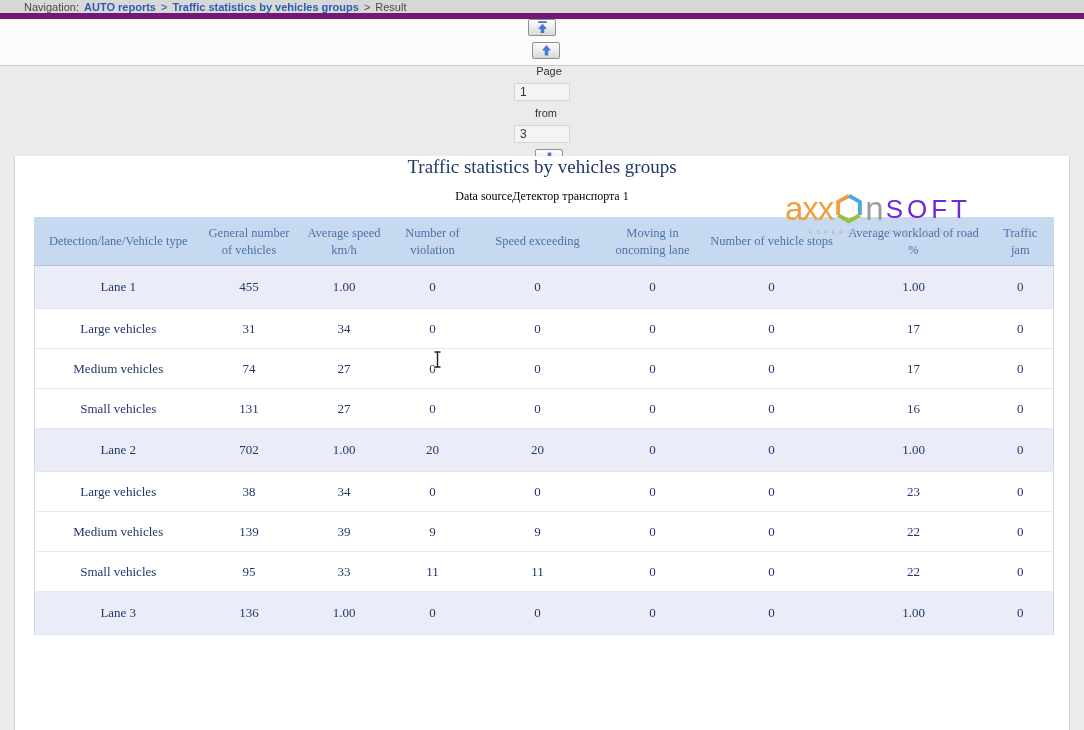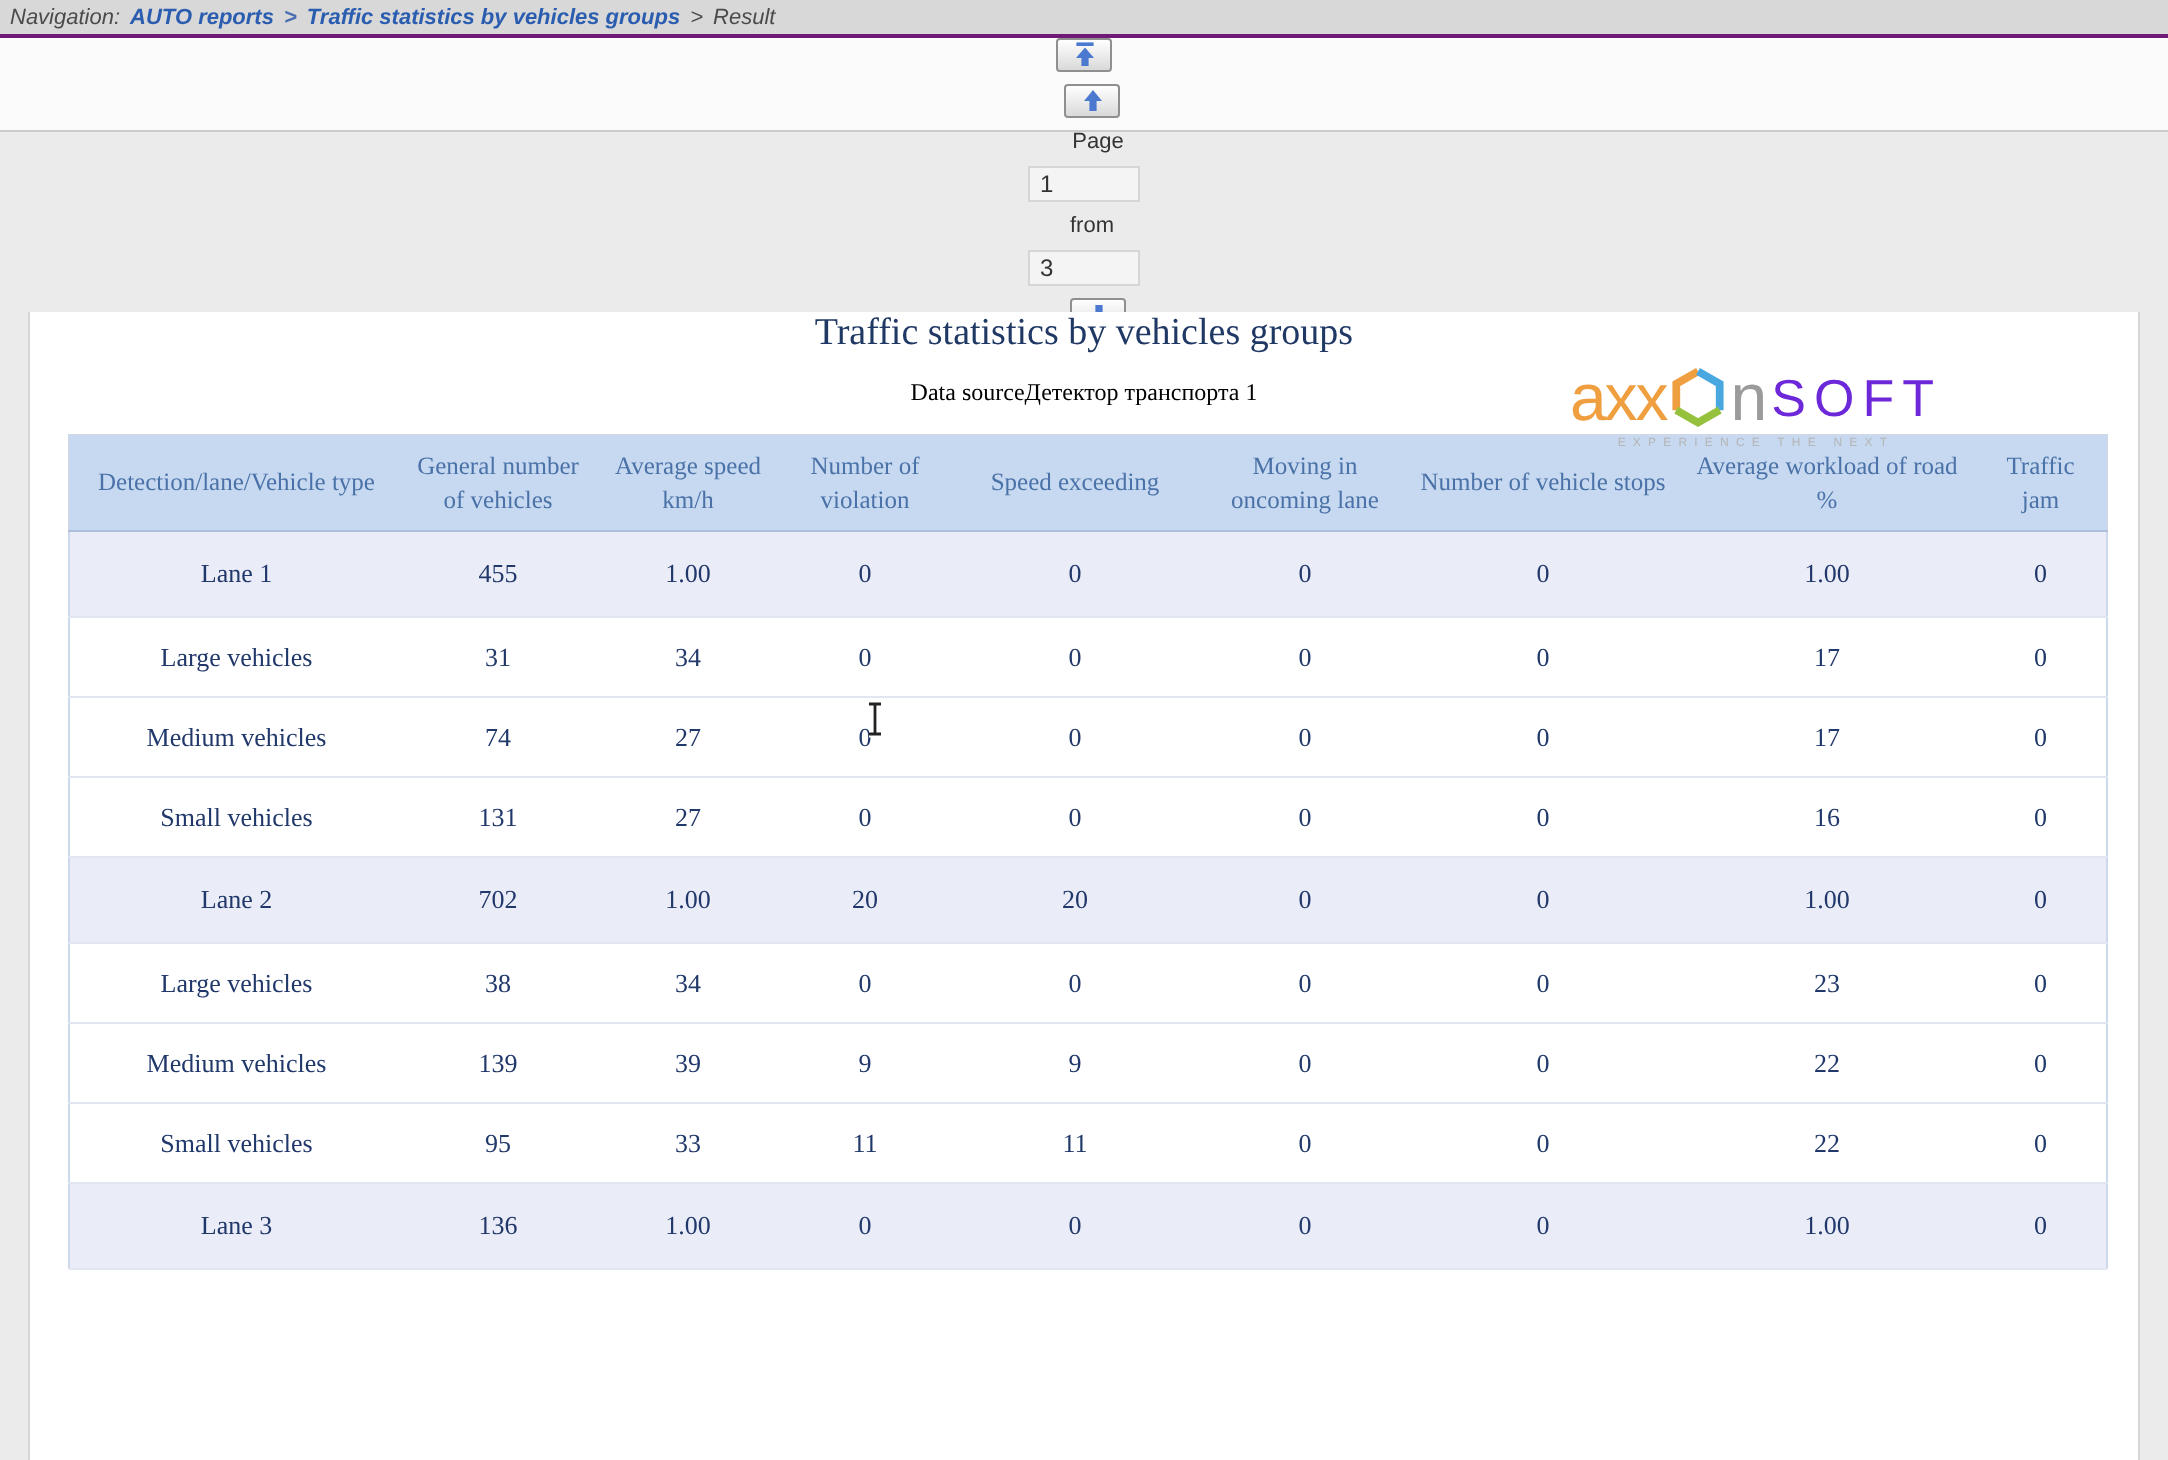--- a/index.html
+++ b/index.html
@@ -4,23 +4,23 @@
 <style>
   * { box-sizing: border-box; }
   html,body { margin:0; padding:0; }
   body {
     width:1084px; height:730px; overflow:hidden;
     font-family:"Liberation Sans", sans-serif;
     background:#ebebeb;
   }
   
   .nav-bar {
-    height:19px; background:#d8d8d8; border-bottom:2px solid #701a75;
-    display:flex; align-items:center; padding:0 5px; gap:5px;
-    font-size:11px; color:#4b4b4b; white-space:nowrap;font-style:italic;
+    height:19px; background:#d8d8d8; border-bottom:6px solid #701a75;
+    display:flex; align-items:center; padding:0 24px; gap:5px;
+    font-size:11px; color:#4b4b4b; white-space:nowrap;
   }
   .nav-link { color:#2a5db0; font-weight:bold; text-decoration:none; }
   .nav-sep { color:#4a6fb0; font-weight:bold; }
   .nav-current { color:#4b4b4b; }
   
   .toolbar {
     height:47px; background:#fbfbfb; border-bottom:1px solid #cccccc;
     display:flex; align-items:center; padding:0 22px; gap:6px;flex-direction:column;
   }
   .tb-btn {
@@ -45,21 +45,21 @@
     border:1px solid #8f8f8f; border-radius:2px;
     display:flex; align-items:center; justify-content:center; cursor:pointer;
   }
   
   .content { height:663px; padding:0 14px; background:#ebebeb; }
   .page {
     position:relative; width:100%; height:100%;
     background:#ffffff; border-left:1px solid #d6d6d6; border-right:1px solid #d6d6d6;
     padding:0 19px;
   }
-  .logo { position:absolute; top:26px; right:98px; text-align:center; }
+  .logo { position:absolute; top:36px; right:98px; text-align:center; }
   .logo-row { display:flex; align-items:center; justify-content:center; line-height:1; }
   .lg-axx { font-size:33px; color:#ef9f3f; letter-spacing:-1px; }
   .lg-hex { margin:0 2px; }
   .lg-n { font-size:33px; color:#9b9b9b; }
   .lg-soft { font-size:26px; color:#6d28d9; letter-spacing:4px; margin-left:2px; }
   .lg-tagline {
     margin-top:4px; font-size:6px; letter-spacing:3.6px; color:#b5b5b5; text-align:center;
   }
   .r-title {
     margin-top:90px; text-align:center;

